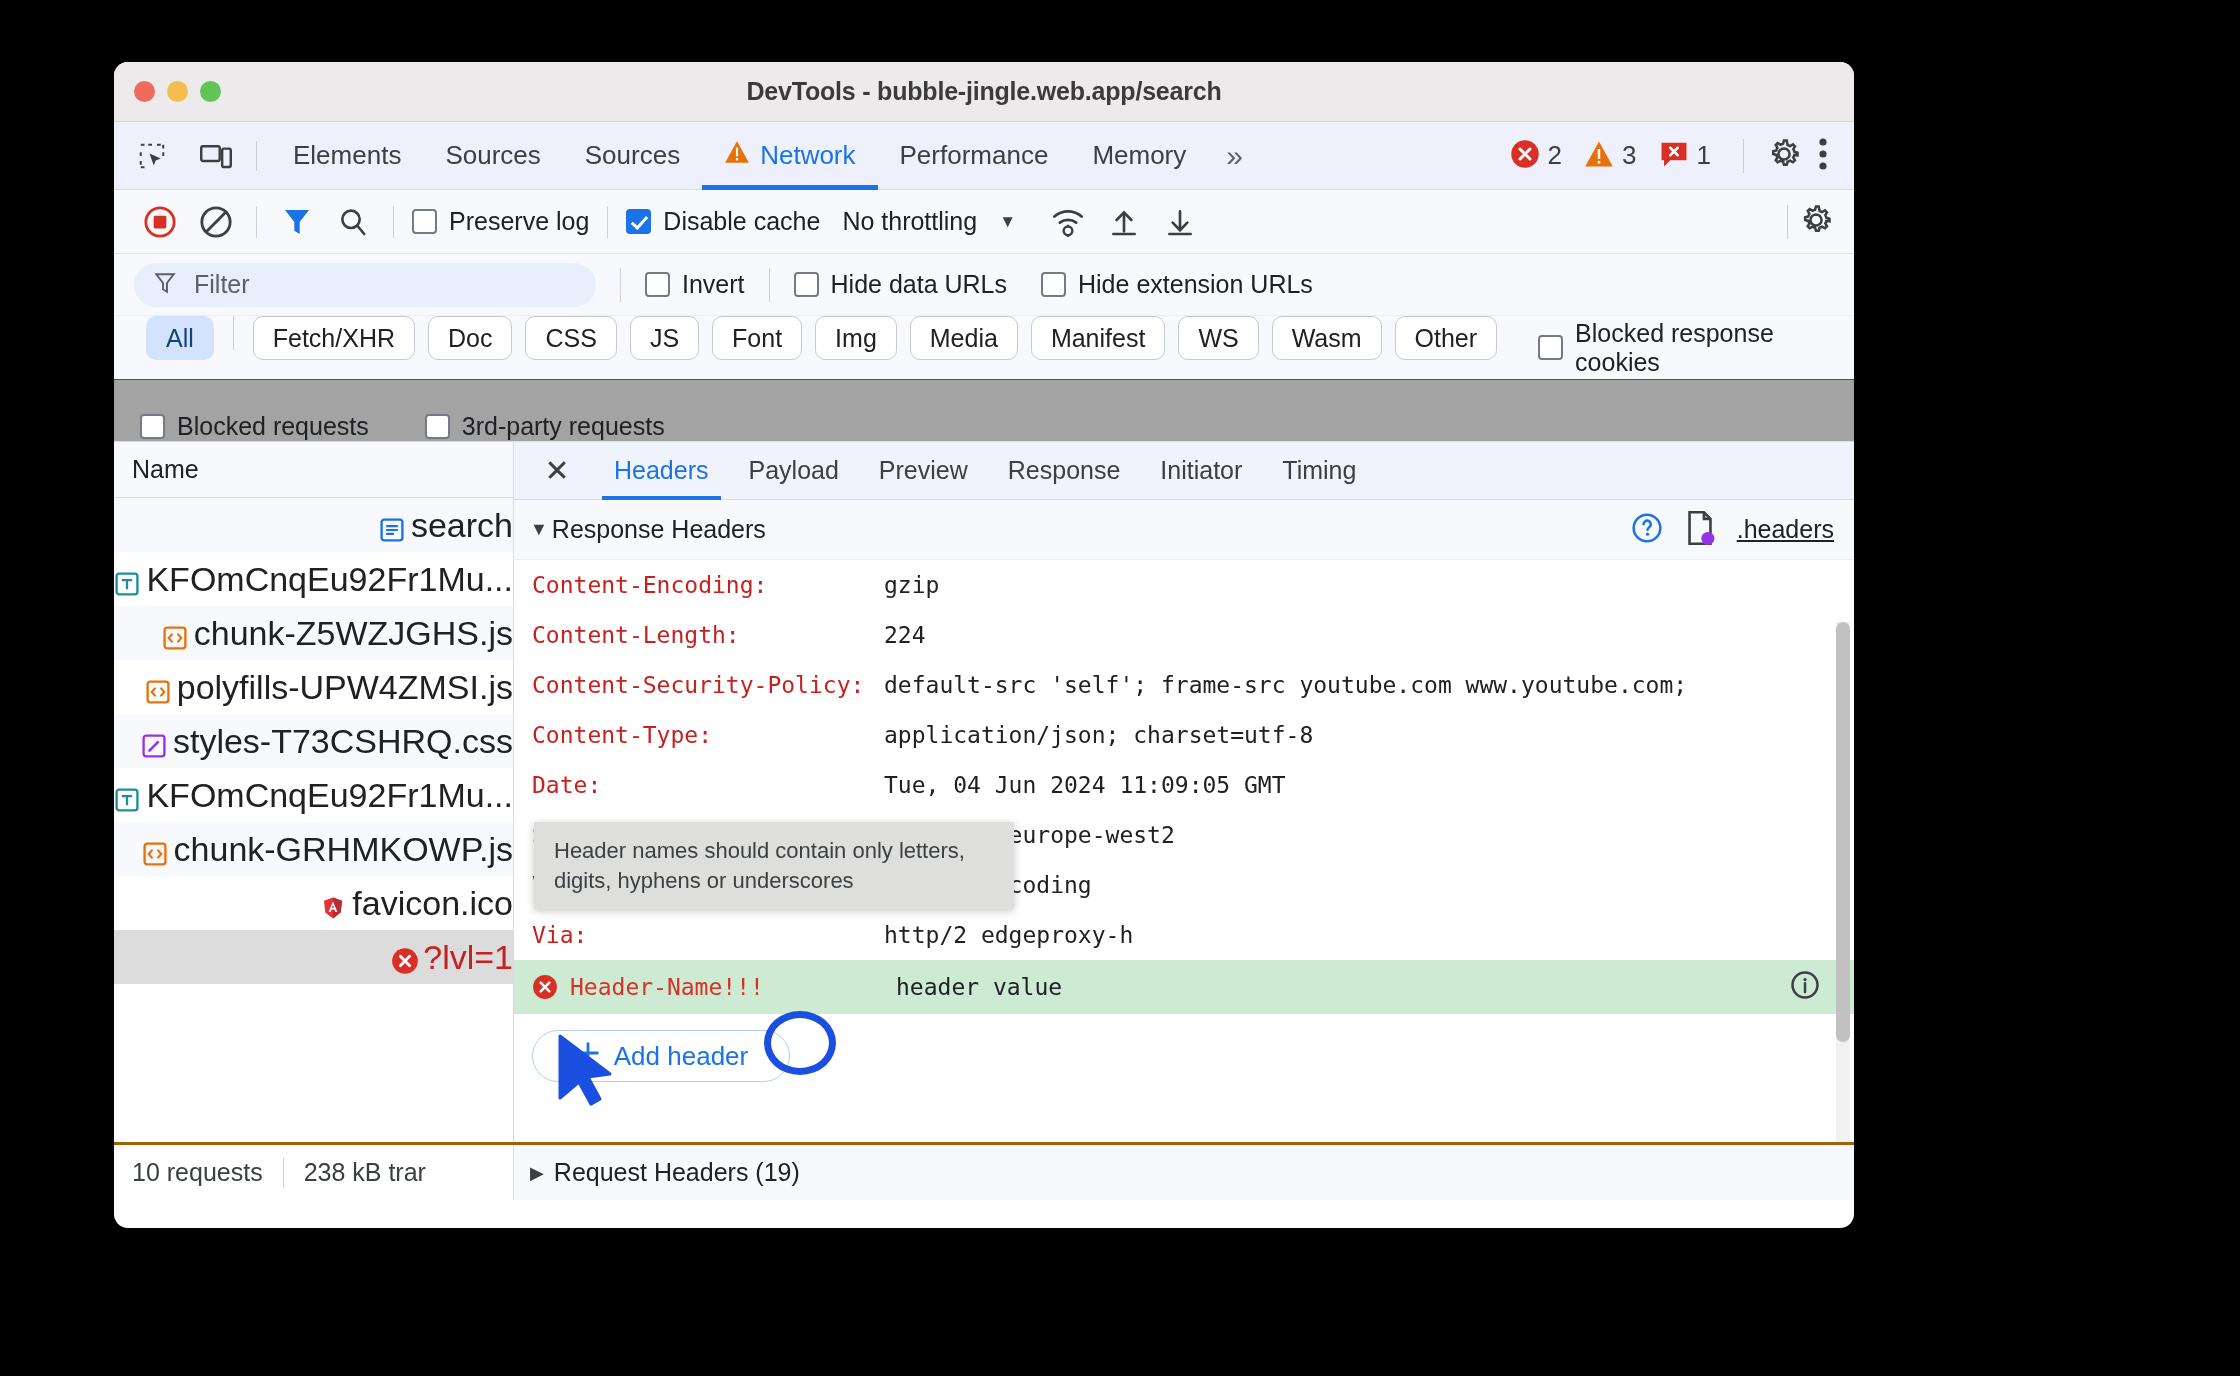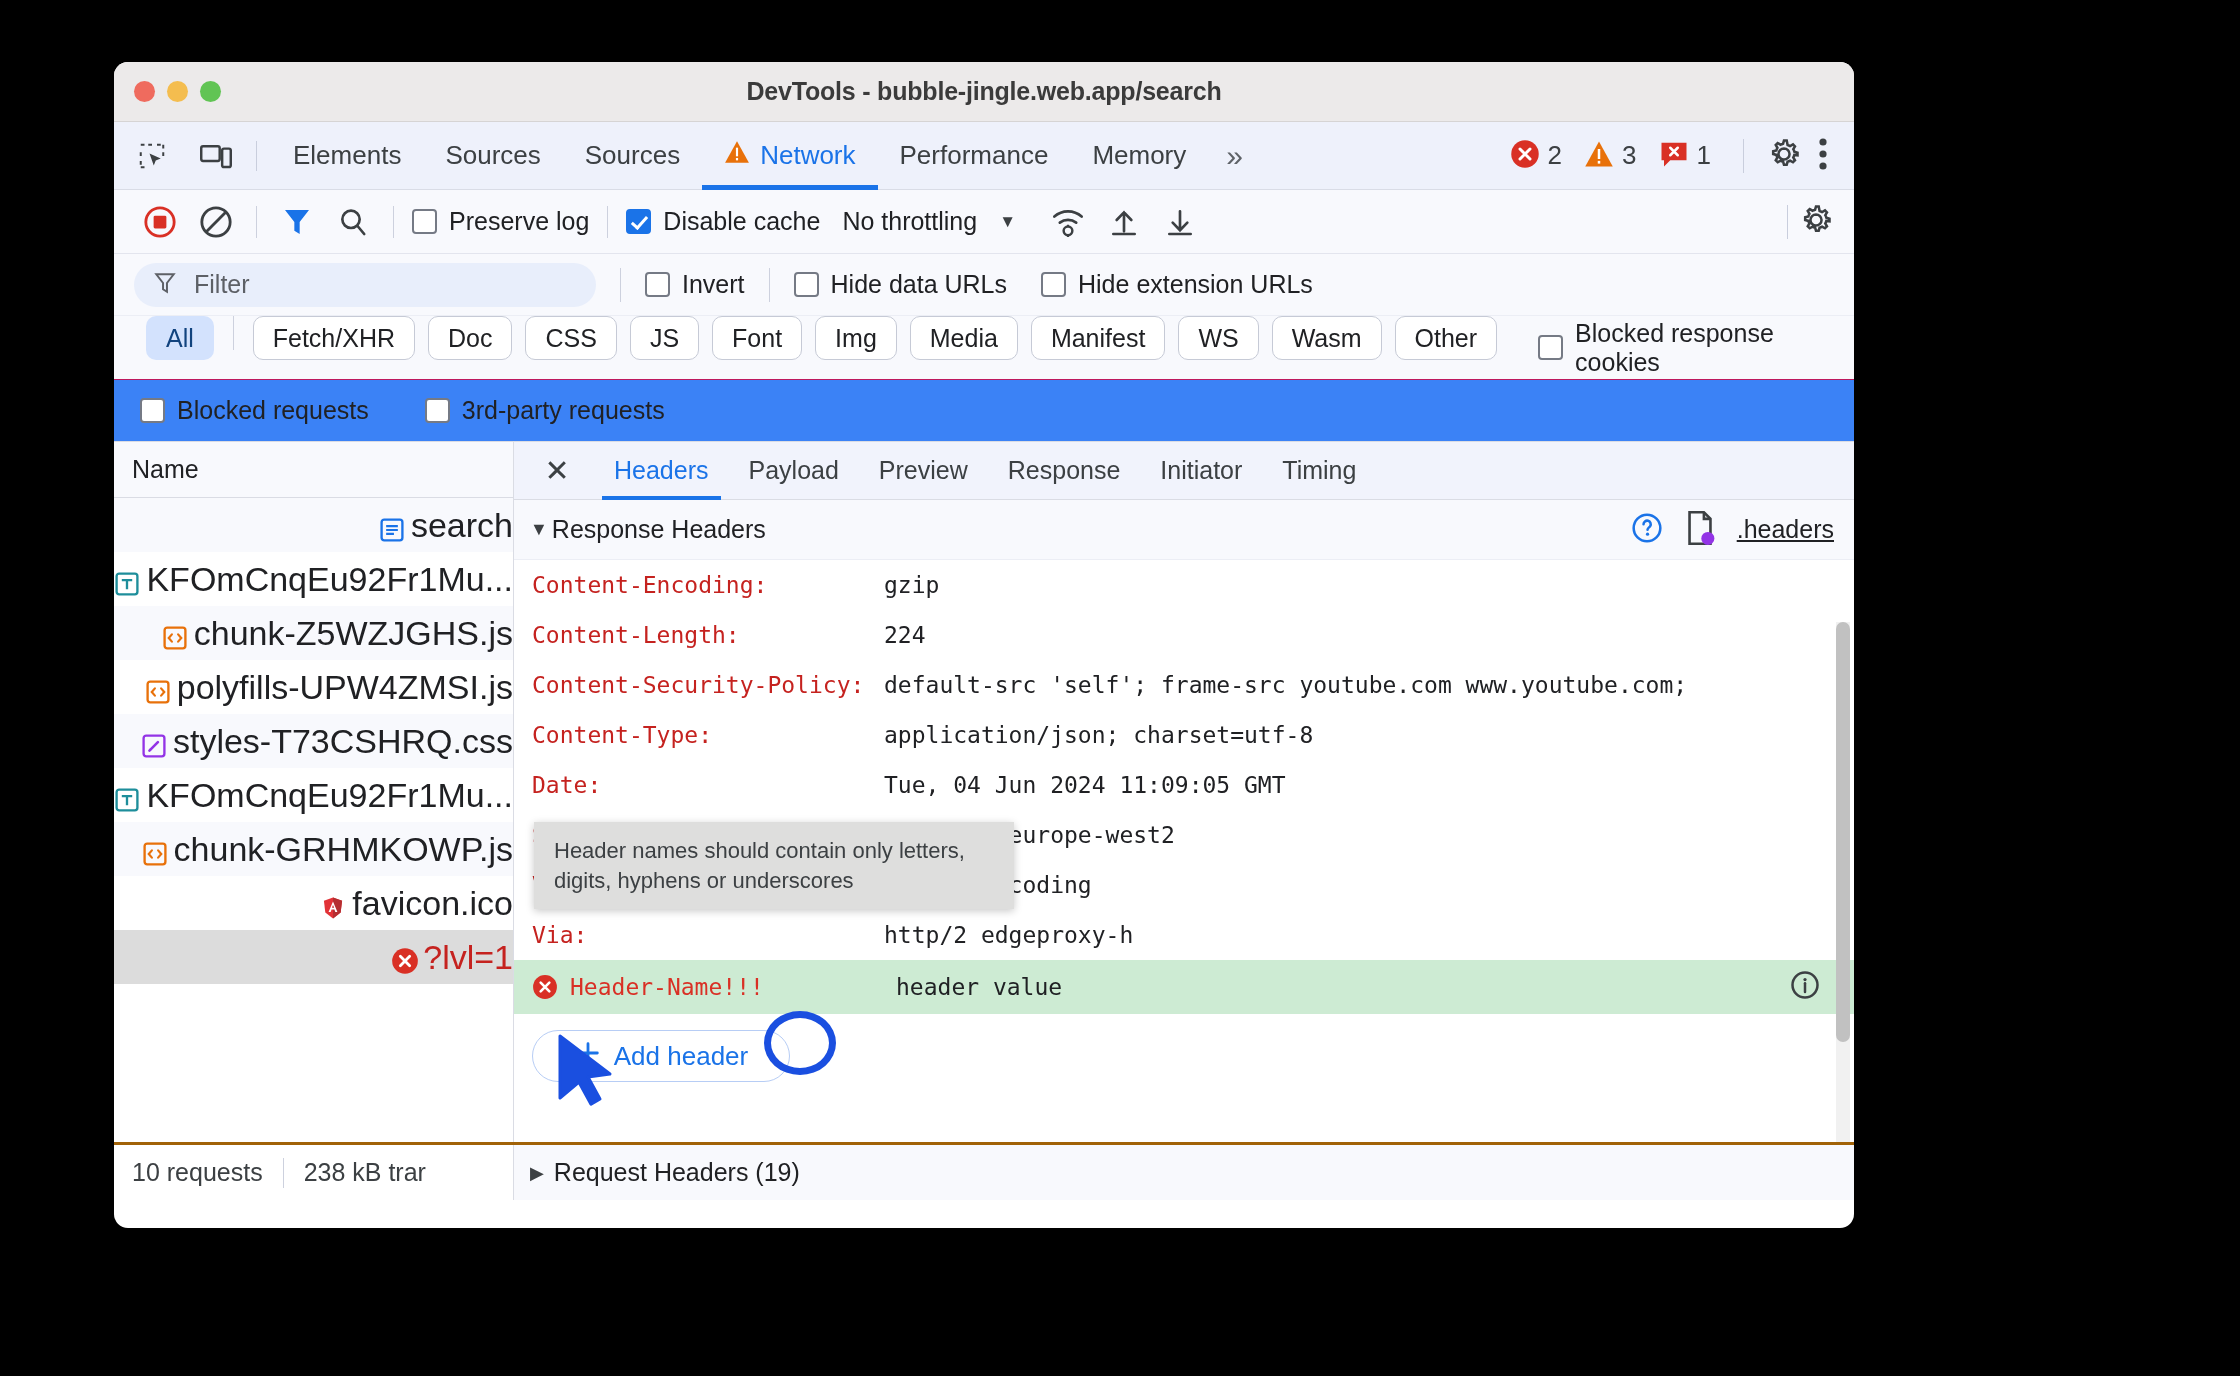--- a/index.html
+++ b/index.html
@@ -134,22 +134,22 @@
     font-size: 25px; color: #202124;
   }
   .chip.active {
     background: #d3e2fd; border-color: transparent; color: #11437e;
     font-weight: 500;
   }
   .chip-sep { width: 1px; height: 34px; background: #cdd1de; margin: 0 6px; }
 
   
   .blockedbar {
-    height: 62px; background: #3b82f6;
-    display: flex; align-items: center;
+    height: 62px; background: #a3a3a3;
+    display: flex; align-items: flex-end;
     padding-left: 20px; gap: 44px;
     border-bottom: 1px solid #dadce4;
   }
 
   
   .split { display: flex; height: 700px; }
   .sidebar {
     width: 400px; border-right: 1px solid #dadce4;
     background: #fff; display: flex; flex-direction: column;
   }

